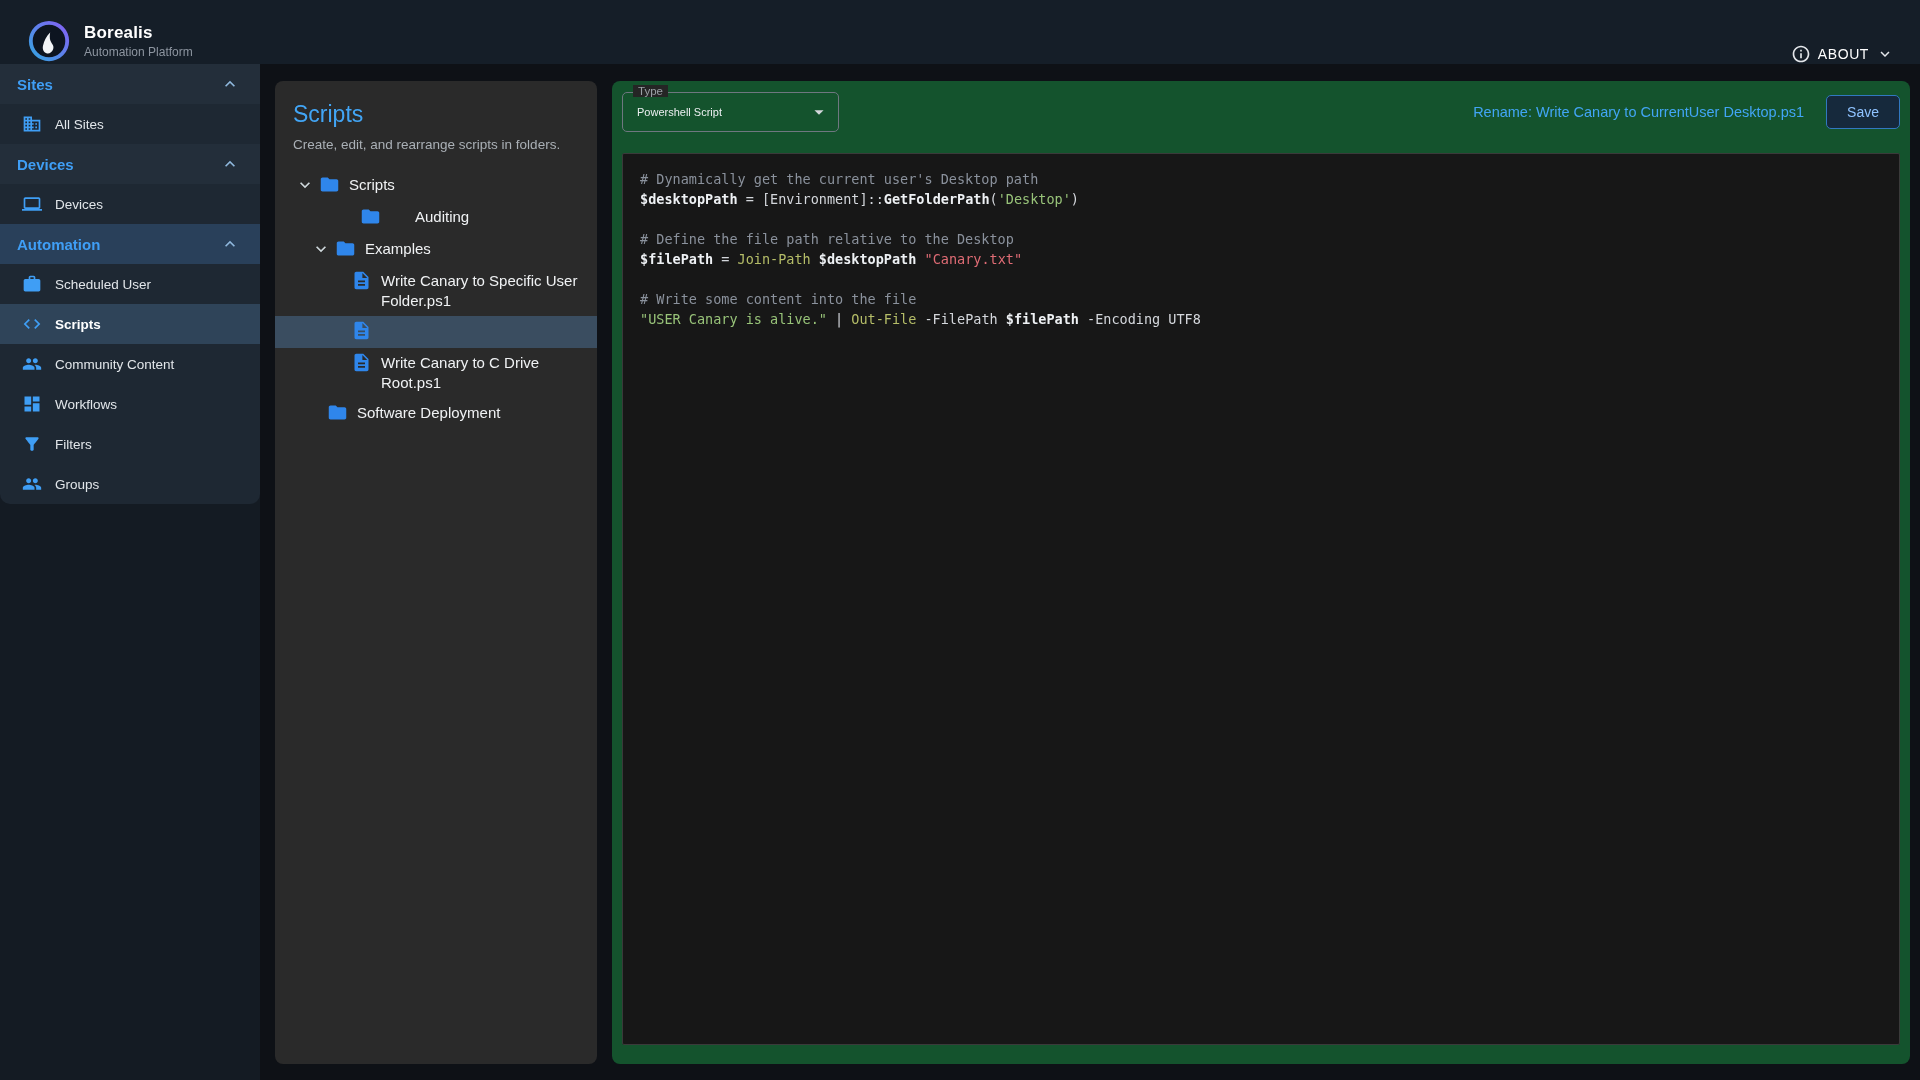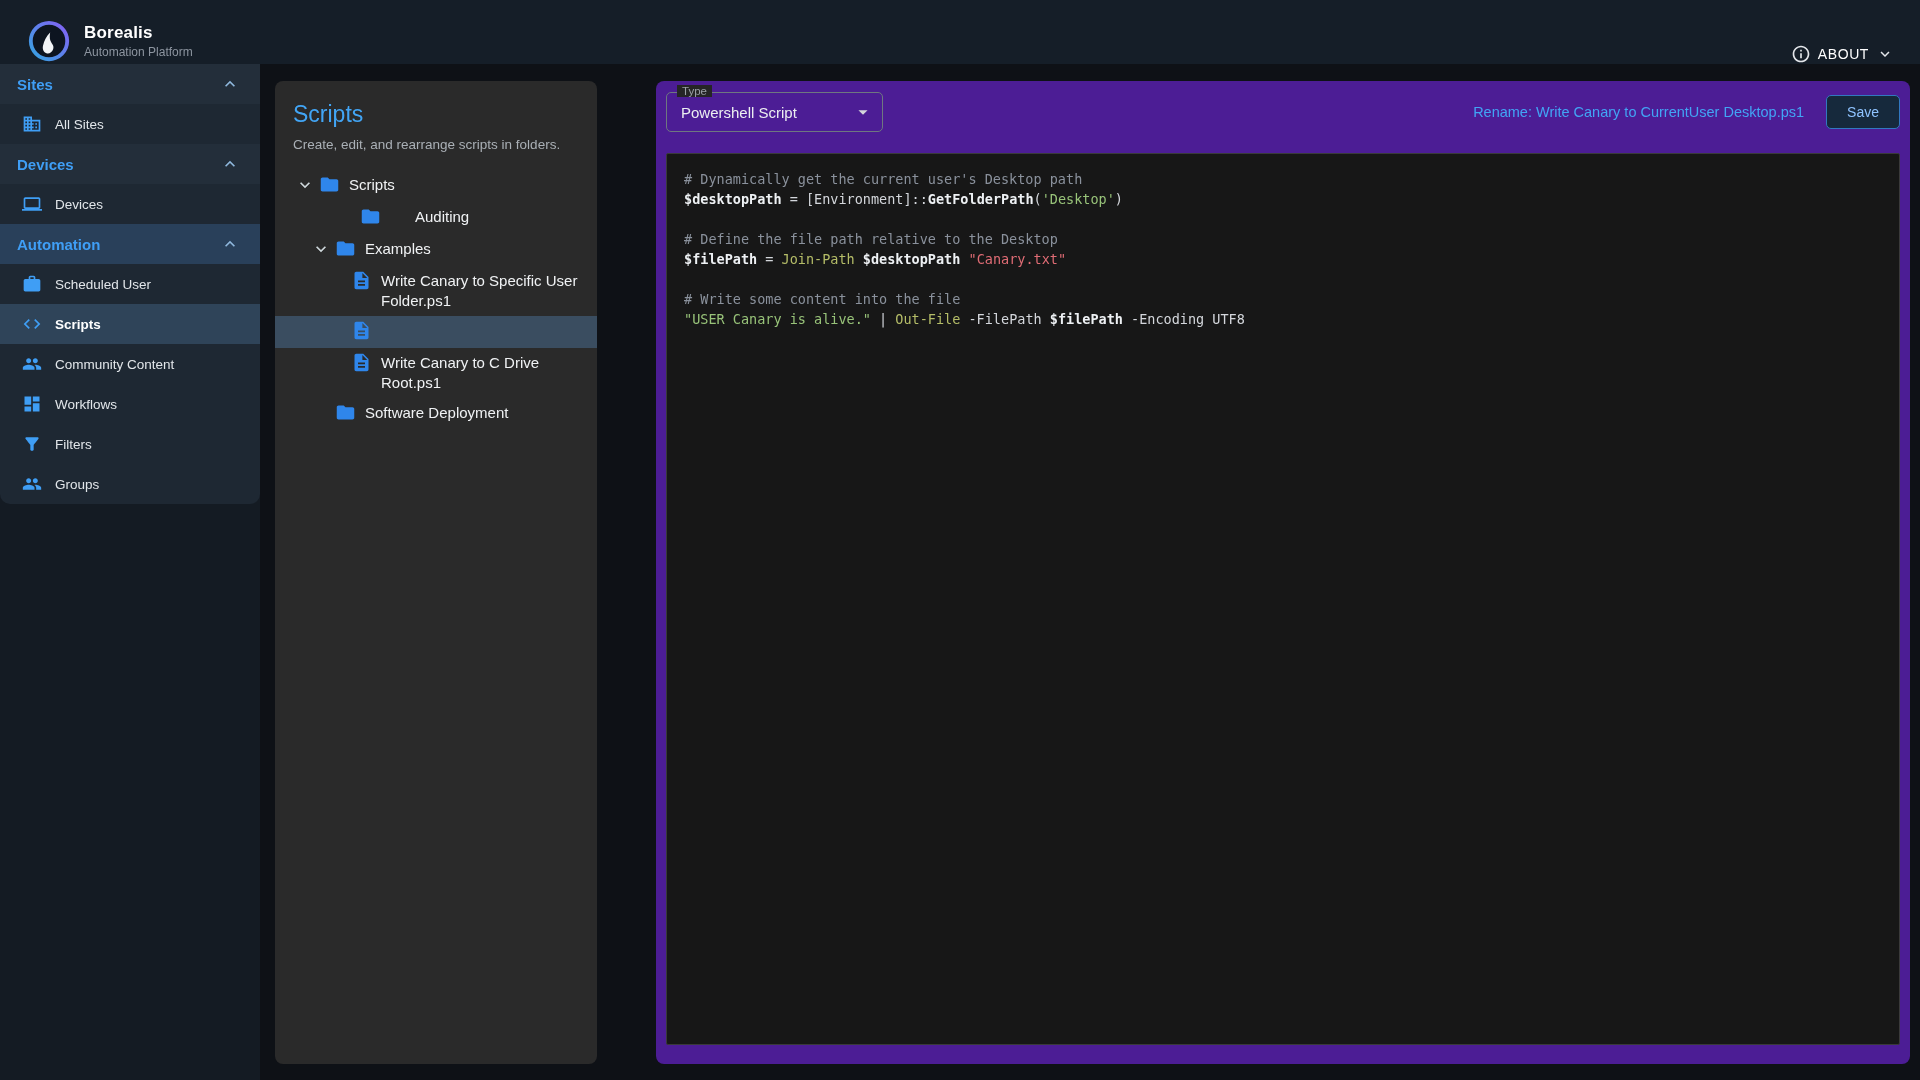--- a/index.html
+++ b/index.html
@@ -64,34 +64,34 @@
     min-height: 32px; color: #f0f2f4; font-size: 15px; line-height: 20px;
   }
   .tree-row.selected { background: #3a4d60; }
   .tree-chevron { width: 20px; height: 20px; color: #cfd8dc; flex-shrink: 0; margin-right: 4px; }
   .tree-chevron-slot { width: 20px; flex-shrink: 0; margin-right: 4px; }
   .tree-icon { width: 21px; height: 21px; color: #2f86eb; flex-shrink: 0; margin-right: 9px; margin-top: -1px; }
   .tree-label { flex: 1; padding-right: 10px; }
 
   
   .main-card {
-    flex: 1; background: #4c1d95; border-radius: 8px;
-    padding: 11px 10px 19px; display: flex; flex-direction: column; overflow: hidden; margin-left: 44px;
+    flex: 1; background: #14532d; border-radius: 8px;
+    padding: 11px 10px 19px; display: flex; flex-direction: column; overflow: hidden;
   }
   .editor-header { display: flex; align-items: center; margin-bottom: 21px; height: 40px; }
   .type-select {
     position: relative; width: 217px; height: 40px;
     border: 1px solid #6f7780; border-radius: 5px;
     display: flex; align-items: center; padding: 0 38px 0 14px;
   }
   .type-label {
     position: absolute; top: -8px; left: 10px;
     font-size: 11.5px; color: #9aa0a6; background: #252525; padding: 0 5px;
   }
-  .type-value { font-size: 15px; color: #eceff1; white-space: nowrap; }
+  .type-value { font-size: 11px; color: #eceff1; white-space: nowrap; }
   .caret { position: absolute; right: 8px; width: 22px; height: 22px; color: #d4d7db; }
   .rename-link { margin-left: auto; color: #42a5f5; font-size: 14.5px; margin-right: 22px; white-space: nowrap; }
   .save-btn {
     height: 34px; padding: 0 20px; border-radius: 5px;
     border: 1px solid #3178c0; background: #16293c; color: #8fc3ff;
     font-size: 14px; font-weight: 500; font-family: "Liberation Sans", sans-serif;
   }
   .code-editor {
     flex: 1; background: #171717; border: 1px solid #3a3a3a; border-radius: 2px;
     padding: 15px 17px; overflow: auto;
@@ -253,21 +253,21 @@
               <path fill="currentColor" d="M14 2H6c-1.1 0-1.99.9-1.99 2L4 20c0 1.1.89 2 1.99 2H18c1.1 0 2-.9 2-2V8l-6-6zM16 18H8v-2h8v2zm0-4H8v-2h8v2zm-3-5V3.5L18.5 9H13z"></path>
             </svg>
           </div>
           <div class="tree-row" data-interactable="true" style="padding-left: 52px;">
             <span class="tree-chevron-slot" data-interactable="false"></span>
             <svg class="tree-icon" viewBox="0 0 24 24" data-interactable="false">
               <path fill="currentColor" d="M14 2H6c-1.1 0-1.99.9-1.99 2L4 20c0 1.1.89 2 1.99 2H18c1.1 0 2-.9 2-2V8l-6-6zM16 18H8v-2h8v2zm0-4H8v-2h8v2zm-3-5V3.5L18.5 9H13z"></path>
             </svg>
             <span class="tree-label" data-interactable="false">Write Canary to C Drive Root.ps1</span>
           </div>
-          <div class="tree-row" data-interactable="true" style="padding-left: 36px;">
+          <div class="tree-row" data-interactable="true" style="padding-left: 28px;">
             <span class="tree-chevron-slot" data-interactable="false"></span>
             <svg class="tree-icon" viewBox="0 0 24 24" data-interactable="false">
               <path fill="currentColor" d="M10 4H4c-1.1 0-1.99.9-1.99 2L2 18c0 1.1.9 2 2 2h16c1.1 0 2-.9 2-2V8c0-1.1-.9-2-2-2h-8l-2-2z"></path>
             </svg>
             <span class="tree-label" data-interactable="false">Software Deployment</span>
           </div>
         </div>
     </section>
 
     <section class="main-card" data-interactable="false">

